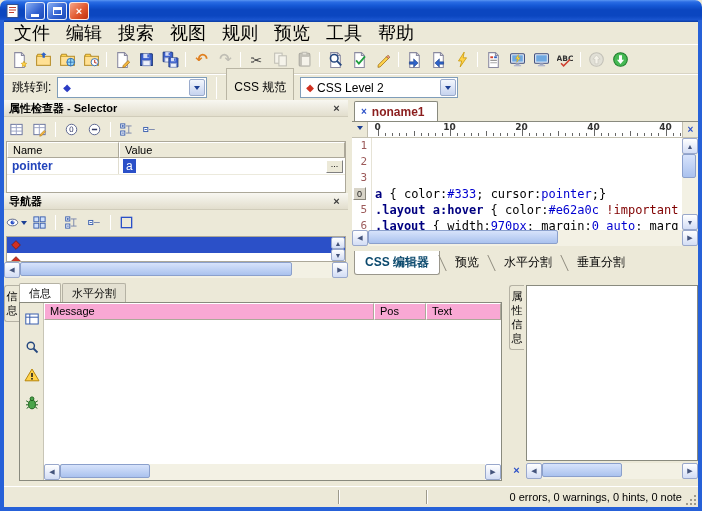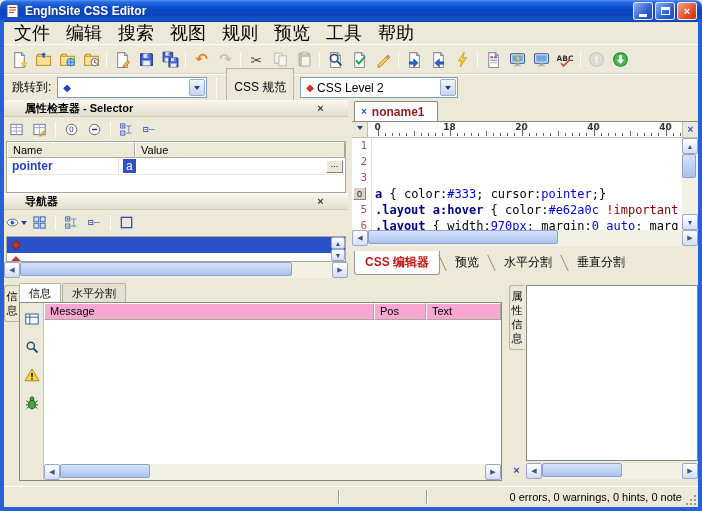--- a/index.html
+++ b/index.html
@@ -41,34 +41,34 @@
   .diamond.blue { color:var(--diamond-blue,#2b3cc4); }
   .diamond.red  { color:var(--diamond-red,#d03020); }
   .dropbtn { width:16px; align-self:stretch; margin:1px; background:linear-gradient(180deg,#f3f7fd,#c6d3ef);
     border:1px solid #9aabcc; border-radius:2px; display:flex; align-items:center; justify-content:center; }
   .tri { width:0; height:0; border:3.5px solid transparent; border-top:4.5px solid #1c3f94; margin-top:4px; }
   #goto-combo { width:150px; } #spec-combo { width:158px; }
   .spec-lbl { border:1px solid #b9b5a4; padding:10px 7px; font-size:12px; background:#ece9d8; white-space:nowrap; }
 
   
   .panel-hdr { height:17px; background:linear-gradient(180deg,#f8f7f1,#e2decd); border-bottom:1px solid #d0ccba;
-    display:flex; align-items:center; padding:0 21px; font-weight:bold; font-size:11px; }
+    display:flex; align-items:center; padding:0 5px; font-weight:bold; font-size:11px; }
   .panel-hdr .px { margin-left:auto; font-weight:bold; color:#3b3b3b; font-size:11px; width:13px; text-align:center; }
   .ptool { height:24px; display:flex; align-items:center; padding-left:2px; gap:2px; }
   .sbtn { width:21px; height:19px; display:flex; align-items:center; justify-content:center; position:relative; }
   .vsep { width:1px; height:15px; background:#aca899; border-right:1px solid #fff; margin:0 3px; }
   .dd-tri { width:0; height:0; border:3px solid transparent; border-top:4px solid #1c3f94; margin:5px 0 0 2px; }
 
   
   .insp { position:absolute; left:4px; top:100px; width:344px; height:93px; }
   .insp-table { position:absolute; left:2px; right:2px; top:41px; bottom:0; background:#fff; border:1px solid #aca899; }
   .grid-hdr { display:flex; }
   .gcell { height:16px; background:#ece9d8; border-right:1px solid #aca899; border-bottom:1px solid #aca899;
     border-top:1px solid #fff; border-left:1px solid #fff; font-size:11px; padding:0 5px; line-height:14px; }
-  .gc-name { width:128px; } .gc-val { flex:1; }
+  .gc-name { width:112px; } .gc-val { flex:1; }
   .insp-row { display:flex; height:17px; border-bottom:1px solid #eceadd; align-items:center; }
   .insp-name { width:112px; border-right:1px solid #e0ddd0; font-weight:bold; color:var(--inspector-name,#2244bb); padding:1px 5px; height:100%; }
   .insp-val { flex:1; display:flex; align-items:center; padding-left:4px; height:100%; }
   .valsel { background:var(--selection-blue,#2b50c8); color:#fff; padding:0 3px; font-size:12px; }
   .dots { margin-left:auto; margin-right:2px; width:17px; height:13px; background:#ece9d8; border:1px solid; border-color:#fff #808080 #808080 #fff;
     font-size:9px; line-height:7px; text-align:center; }
 
   
   .nav { position:absolute; left:4px; top:193px; width:344px; height:69px; }
   .tree { position:absolute; left:2px; right:2px; top:43px; bottom:0; background:#fff; border:1px solid #aca899; overflow:hidden; }
@@ -111,21 +111,21 @@
   .code { flex:1; font:12px/16px "DejaVu Sans Mono",monospace; white-space:pre; padding-left:3px; overflow:hidden; }
   .code-row { height:16px; }
   .tk-plain { color:#000; }
   .tk-selector { color:var(--code-selector,#000080); font-weight:bold; }
   .tk-value { color:var(--code-value,#0000d0); }
   .tk-important { color:var(--code-important,#800000); }
   .evsb { position:absolute; right:0; top:38px; height:92px; }
   .ehsb { position:absolute; left:0; top:130px; right:0; }
   .etabs { position:absolute; left:2px; top:152px; height:21px; display:flex; align-items:center; }
   .etab { padding:3px 10px; font-size:12px; white-space:nowrap; }
-  .etab.active { background:#fff; border:1px solid #9a978c; border-top:none; border-radius:0 0 3px 3px; font-weight:bold; color:#b91c1c; }
+  .etab.active { background:#fff; border:1px solid #9a978c; border-top:none; border-radius:0 0 3px 3px; font-weight:bold; color:#0c4a6e; }
   .etab-sep { width:1px; height:16px; background:#8f8c7f; transform:skewX(25deg); margin:0 2px; }
 
   
   .bl { position:absolute; left:4px; top:283px; width:501px; height:200px; }
   .vtab { position:absolute; left:0; top:2px; width:15px; background:#ece9d8; border:1px solid #b5b2a4; border-right:none;
     border-radius:3px 0 0 3px; padding:4px 0; display:flex; flex-direction:column; align-items:center; gap:1px; font-size:11px; line-height:13px; }
   .msg-tabs { position:absolute; left:15px; top:0; height:19px; display:flex; align-items:flex-start; }
   .mtab { padding:2px 9px; font-size:11px; border:1px solid #b5b2a4; border-bottom:none; border-radius:2px 2px 0 0; background:#e4e1d2; margin-right:1px; white-space:nowrap; }
   .mtab.active { background:#fff; font-weight:normal; }
   .msg-box { position:absolute; left:15px; top:19px; right:3px; bottom:2px; background:#fff; border:1px solid #898a7e; display:flex; }
@@ -157,21 +157,20 @@
 </head>
 <body>
 
 <div class="win">
 
   <div class="titlebar">
     <svg width="16" height="16" viewBox="0 0 16 16">
       <rect x="2" y="1.5" width="11" height="13" fill="#fff" stroke="#33508c"></rect>
       <path d="M4 4.5h7M4 7h7M4 9.5h5" stroke="#c04030" fill="none"></path>
     </svg>
-    <span class="title">EngInSite CSS Editor</span>
     <span class="wbtns">
       <span class="wbtn min">
           <i class="gmin"></i>
         </span>
       <span class="wbtn max">
           <i class="gmax"></i>
         </span>
       <span class="wbtn close">×</span>
     </span>
   </div>
@@ -579,21 +578,21 @@
           <i class="tick" style="left: 254.4px;"></i>
           <i class="tick t5" style="left: 261.6px;"></i>
           <i class="tick" style="left: 268.8px;"></i>
           <i class="tick" style="left: 276px;"></i>
           <i class="tick" style="left: 283.2px;"></i>
           <i class="tick" style="left: 290.4px;"></i>
           <i class="tick t10" style="left: 297.6px;"></i>
           <i class="tick" style="left: 304.8px;"></i>
           <i class="tick" style="left: 312px;"></i>
           <b class="rnum" style="left: 9.6px;">0</b>
-          <b class="rnum" style="left: 81.6px;">18</b>
+          <b class="rnum" style="left: 81.6px;">10</b>
           <b class="rnum" style="left: 153.6px;">20</b>
           <b class="rnum" style="left: 225.6px;">40</b>
           <b class="rnum" style="left: 297.6px;">40</b>
         </span>
       <span class="ruler-x">×</span>
     </div>
     <div class="ebody">
       <div class="gutter" id="gutter">
           <div class="gut-row">1</div>
           <div class="gut-row">2</div>

